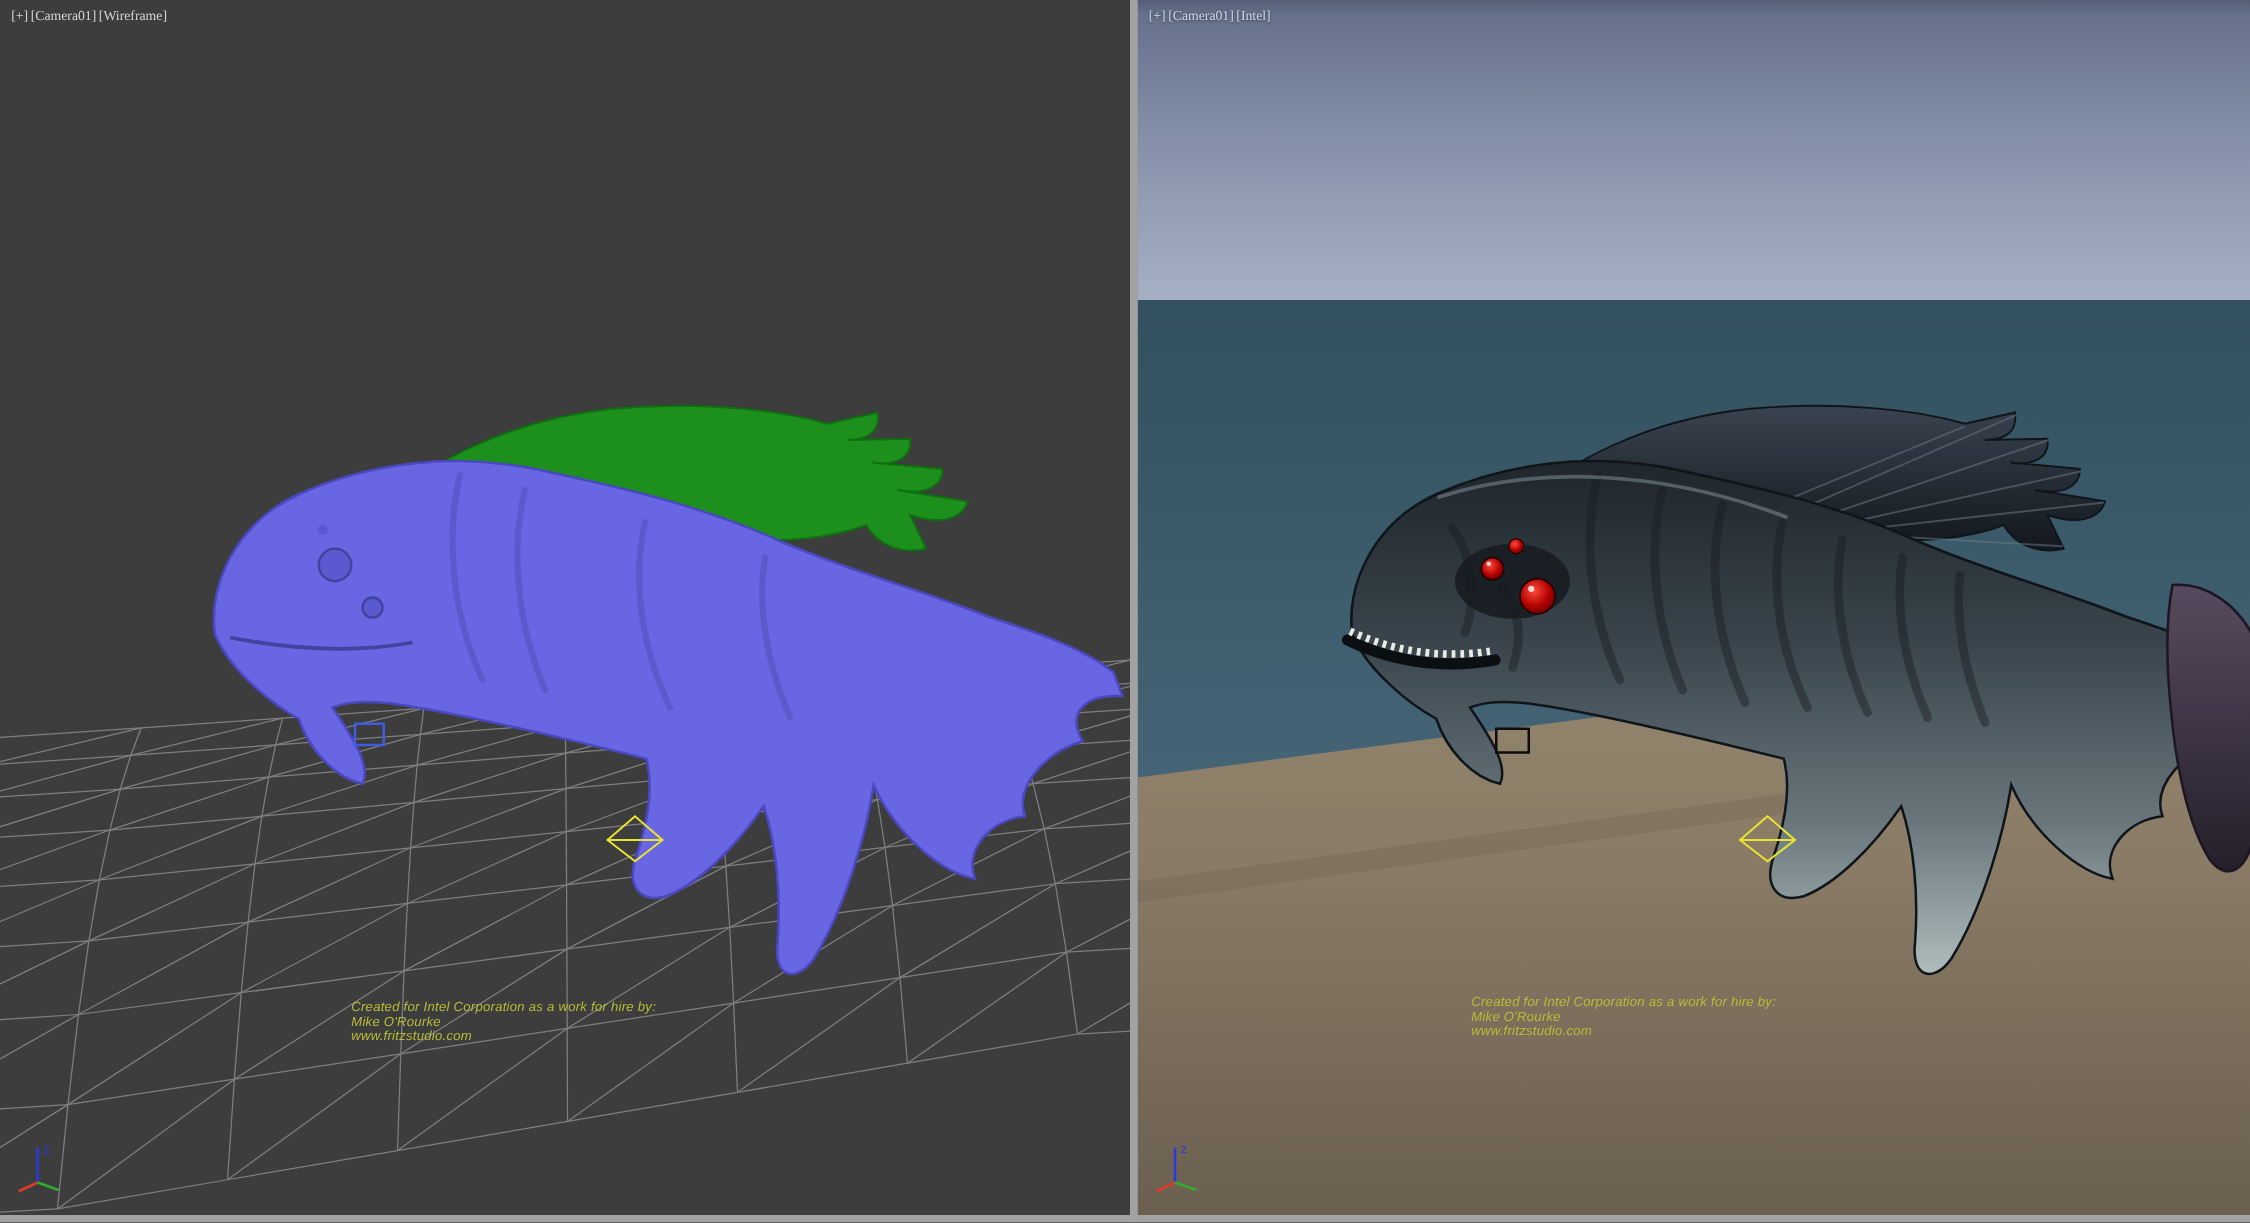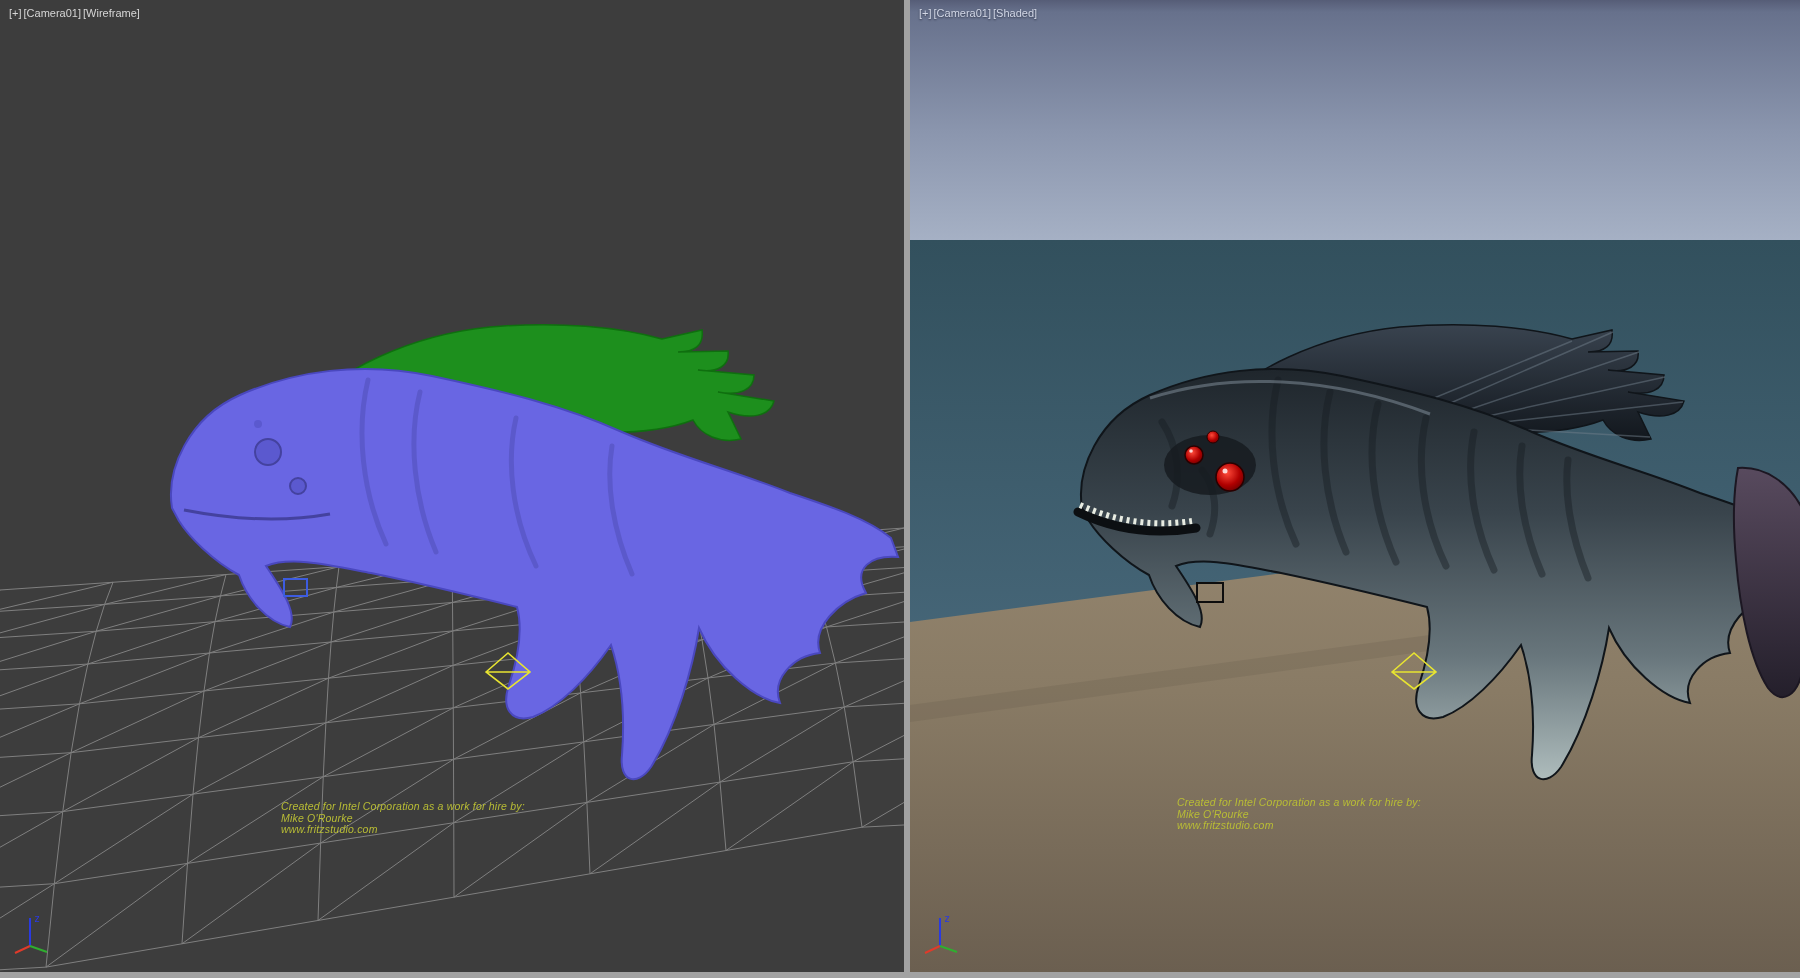--- a/index.html
+++ b/index.html
@@ -5,21 +5,21 @@
   html,body{margin:0;padding:0;background:#1e1e1e;}
   .stage{position:relative;width:1800px;height:978px;overflow:hidden;background:#a2a2a2;
          font-family:"Liberation Sans",sans-serif;}
   .viewport{position:absolute;top:0;height:972px;overflow:hidden;}
   .vp-left{left:0;width:904px;background:#3d3d3d;}
   .vp-right{left:910px;width:890px;background:#8b96ae;}
   .vp-canvas{position:absolute;left:0;top:0;}
   .divider{position:absolute;top:0;left:904px;width:6px;height:978px;background:#a2a2a2;}
   .bottombar{position:absolute;left:0;bottom:0;width:1800px;height:6px;background:#a2a2a2;}
   .vp-label{position:absolute;top:7px;left:9px;z-index:6;cursor:default;
-            font-family:Liberation Sans, sans-serif;font-size:11px;color:#d6d6d6;}
+            font-family:Liberation Serif, serif;font-size:11px;color:#d6d6d6;}
   .vp-label span{margin-right:2px;cursor:pointer;}
   .vp-right .vp-label{color:#d2d7e6;text-shadow:0 1px 2px rgba(15,20,35,.65);}
   .watermark{position:absolute;z-index:5;font-size:10.5px;line-height:11.5px;
              color:#b9bd35;white-space:nowrap;letter-spacing:.2px;font-style:italic;}
   .vp-left .watermark{left:281px;top:801px;}
   .vp-right .watermark{left:267px;top:797px;}
   .tripod{position:absolute;left:8px;top:900px;z-index:5;}
   svg{display:block;}
 </style>
 </head>
@@ -325,21 +325,21 @@
       <line x1="22" y1="46" x2="7" y2="53" stroke-width="2" stroke="#e03a2a"></line>
       <line x1="22" y1="46" x2="39" y2="52" stroke-width="2" stroke="#2fae2f"></line>
       <text x="26" y="22" font-size="10" font-family="DejaVu Sans Mono, monospace" fill="#2a3ae0">z</text>
     </svg>
   </div>
 
   <div class="divider"></div>
 
   <div class="viewport vp-right">
     <div class="vp-label">
-      <span>[+]</span><span>[Camera01]</span><span>[Shaded]</span>
+      <span>[+]</span><span>[Camera01]</span><span>[Intel]</span>
     </div>
 
     <svg class="vp-canvas" width="890" height="972" viewBox="0 0 890 972">
       <rect x="0" y="0" width="890" height="242" fill="url(#skyGrad)"></rect>
       <rect x="0" y="240" width="890" height="410" fill="url(#seaGrad)"></rect>
       <polygon points="0,622 890,505 890,972 0,972" fill="url(#sandGrad)"></polygon>
       <polygon points="0,705 890,585 890,600 0,722" fill="#5f5546" opacity="0.2"></polygon>
 
       <g>
         <use href="#fish-fin" fill="url(#shadeFinGrad)" stroke="#10151a" stroke-width="1.5"></use>

